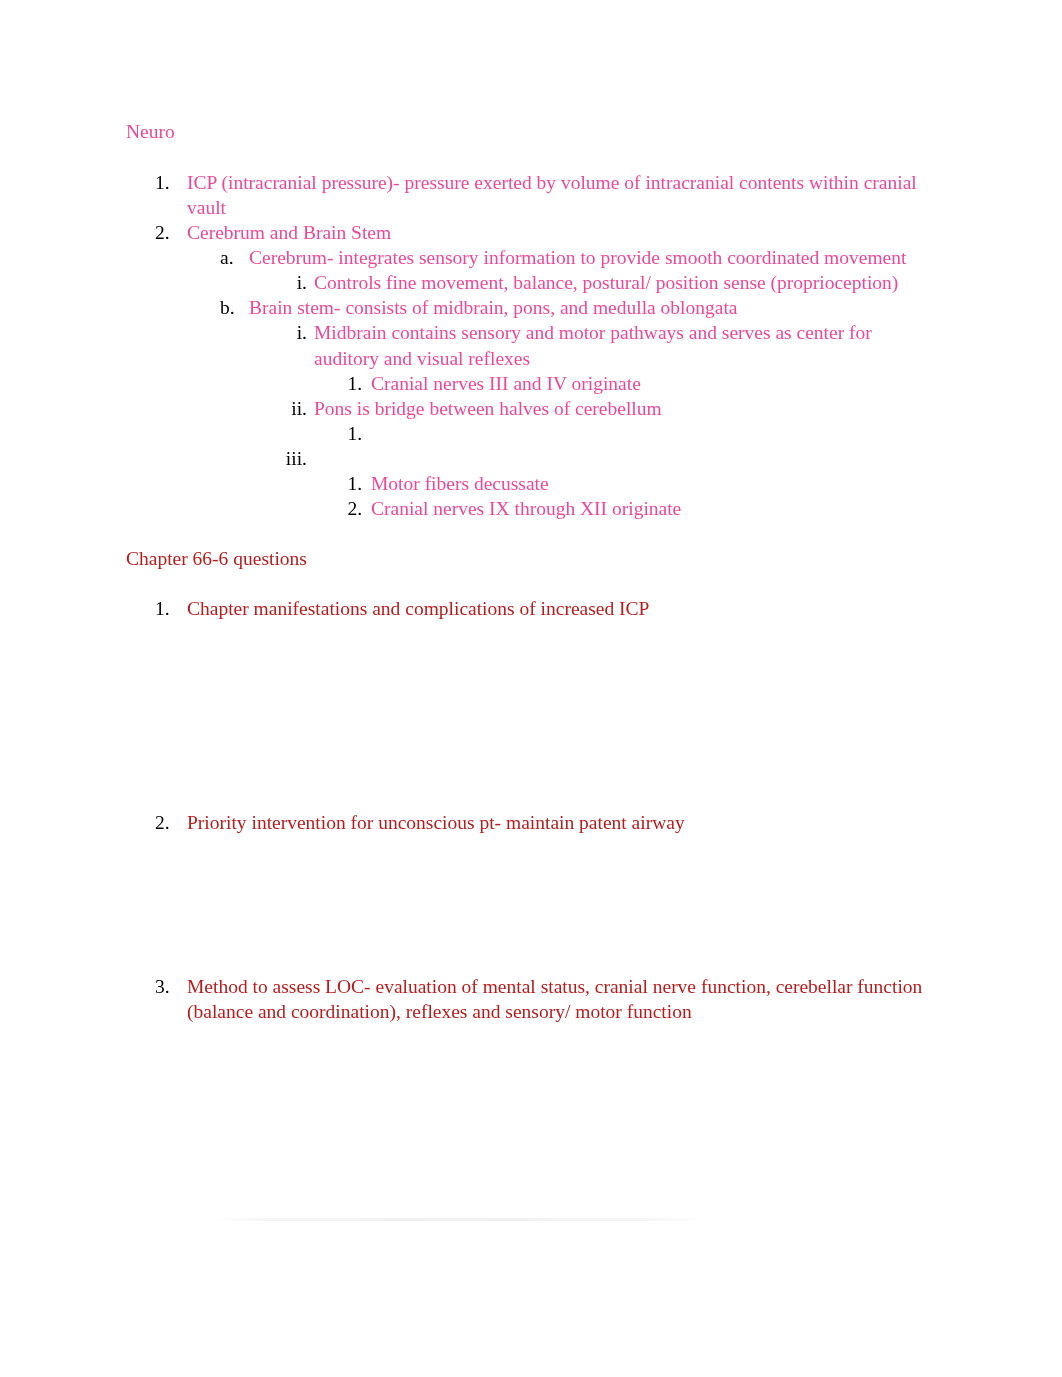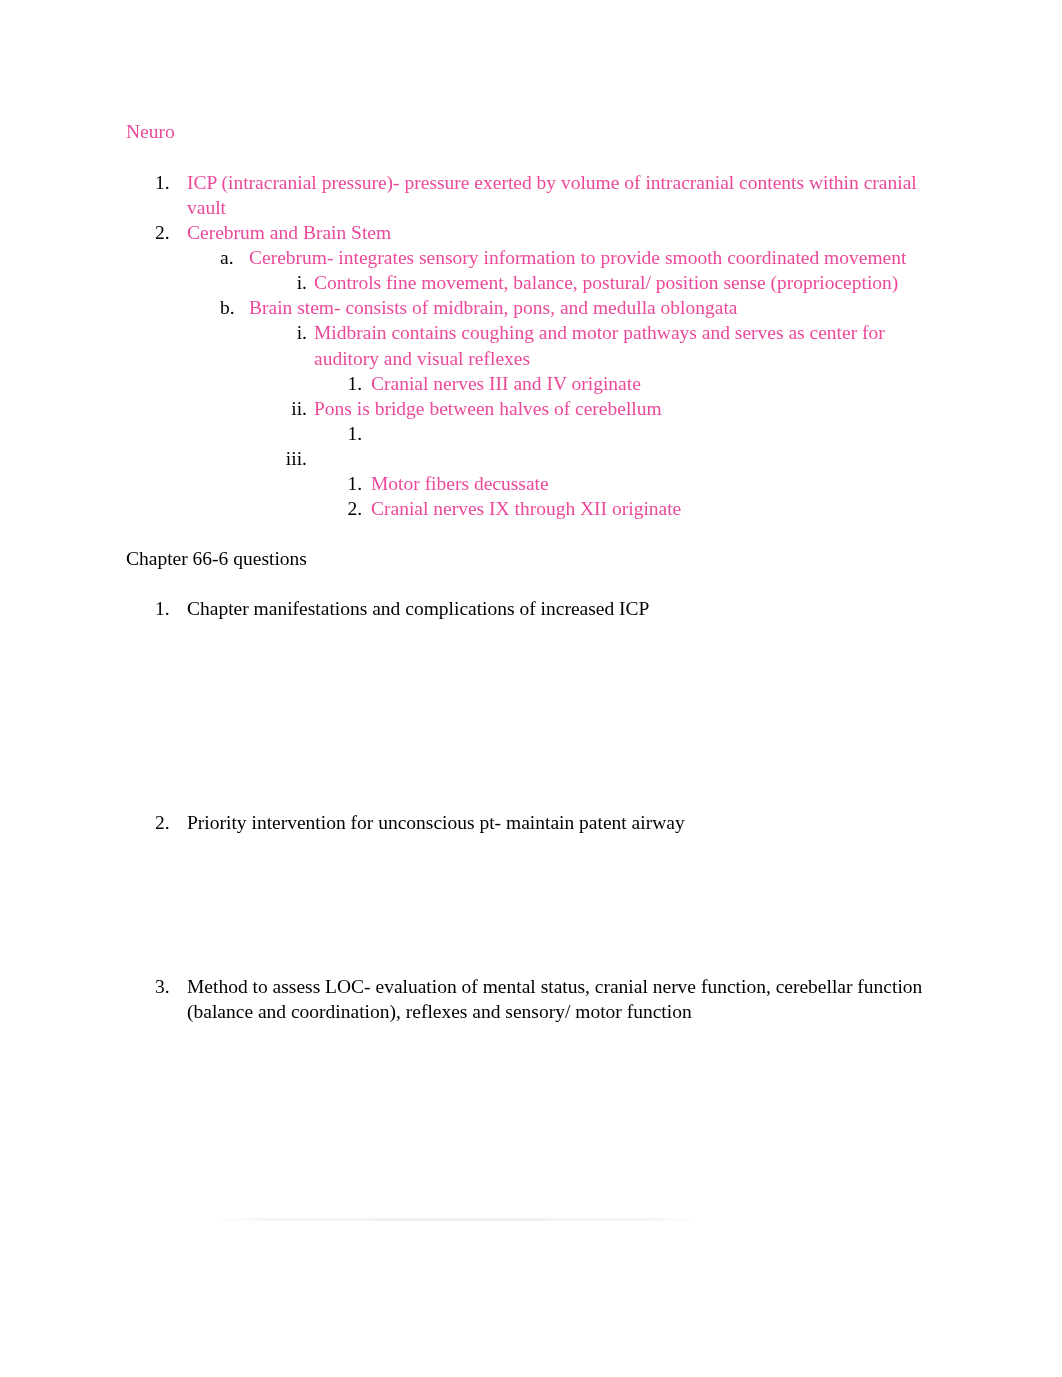--- a/index.html
+++ b/index.html
@@ -29,21 +29,21 @@
 
   .content {
     position: absolute;
     left: 126px;
     top: 120px;
     width: 810px;
   }
 
   
   .red  { color: #ec4899; }
-  .blk  { color: #000000; }
+  .blk  { color: #b91c1c; }
 
   
   .para {
     font-size: 19.5px;
     line-height: 1.19;
     margin: 0 0 27px 0;
     white-space: normal;
   }
   .para.tight { margin-bottom: 26px; }
 
@@ -137,21 +137,21 @@
         <span class="txt red">Controls fine movement, balance, postural/ position sense (proprioception)</span>
       </div>
 
       <div class="row lvl2">
         <span class="marker">b.</span>
         <span class="txt red">Brain stem- consists of midbrain, pons, and medulla oblongata</span>
       </div>
 
       <div class="row lvl3">
         <span class="marker">i.</span>
-        <span class="txt red">Midbrain contains coughing and motor pathways and serves as center for auditory and visual reflexes</span>
+        <span class="txt red">Midbrain contains sensory and motor pathways and serves as center for auditory and visual reflexes</span>
       </div>
 
       <div class="row lvl4">
         <span class="marker">1.</span>
         <span class="txt red">Cranial nerves III and IV originate</span>
       </div>
 
       <div class="row lvl3">
         <span class="marker">ii.</span>
         <span class="txt red">Pons is bridge between halves of cerebellum</span>

